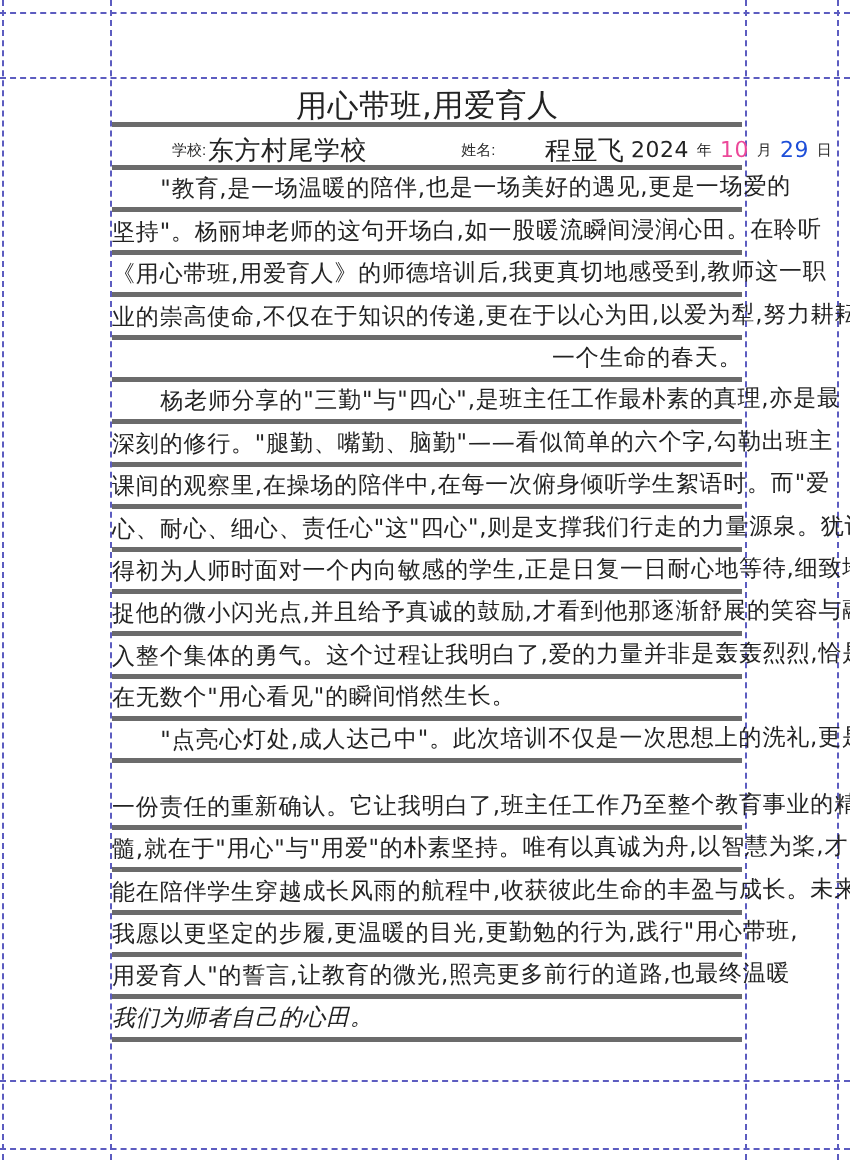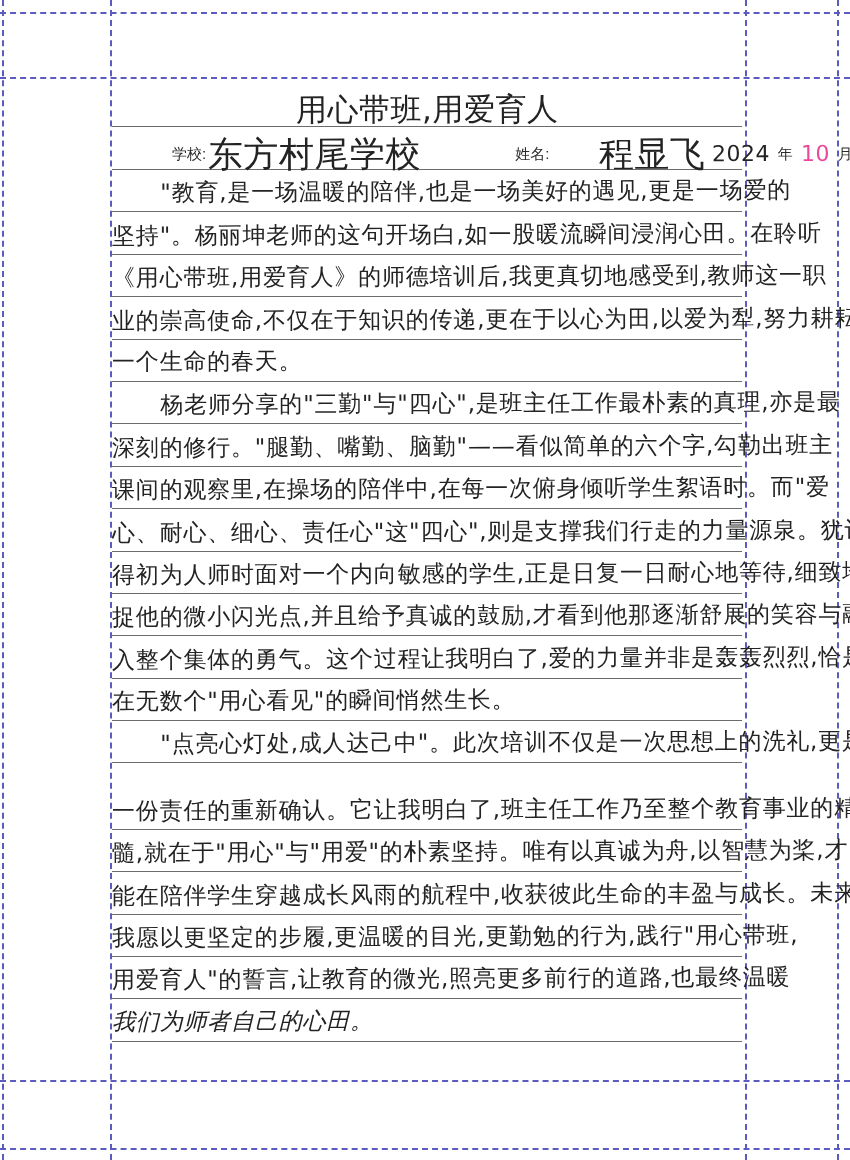--- a/index.html
+++ b/index.html
@@ -11,38 +11,38 @@
   .mark{position:absolute;pointer-events:none;}
   .mark.h{left:0;width:850px;height:0;border-top:2px dashed #5c5cc0;}
   .mark.v{top:0;height:1160px;width:0;border-left:2px dashed #5c5cc0;}
   
   #sheet{
     position:absolute;left:112px;top:71px;width:630px;
     color:#1f1f1f;
   }
   .row{
     position:relative;box-sizing:border-box;
-    border-bottom:1px solid #a21caf;
+    border-bottom:5px solid #a21caf;
     display:flex;align-items:flex-end;
     white-space:nowrap;
   }
   .hand{
     font-family:"DejaVu Sans",sans-serif;
     color:#232323;
     transform:rotate(-0.25deg);
     letter-spacing:0.5px;
   }
   #title-row{height:56px;justify-content:center;}
   #title-row .hand{font-size:31px;line-height:34px;font-weight:500;}
   #info-row{height:43px;align-items:flex-end;font-size:15px;}
   #info-row .printed{
     font-family:Liberation Sans, sans-serif;color:#2a2a2a;
     padding:0 2px 5px 2px;
   }
-  #info-row .hand{font-size:35px;line-height:30px;}
+  #info-row .hand{font-size:26px;line-height:30px;}
   #school-group{margin-left:58px;display:flex;align-items:flex-end;}
   #name-group{margin-left:92px;display:flex;align-items:flex-end;}
   #date-group{margin-left:auto;display:flex;align-items:flex-end;margin-right:2px;justify-content:center;}
   #date-group .hand{font-size:22px;line-height:26px;padding:0 6px 2px 6px;}
   .body-row{height:42.4px;overflow:visible;}
   .body-row .hand{
     font-size:23px;line-height:36px;letter-spacing:0.8px;
     padding-bottom:2px;
   }
   .body-row .hand.indent{text-indent:2.1em;}
@@ -90,21 +90,21 @@
       </div>
       <div class="row body-row" style="border-bottom-color: rgb(107, 107, 107);">
         <span class="hand" style="color: rgb(35, 35, 35);">坚持"。杨丽坤老师的这句开场白,如一股暖流瞬间浸润心田。在聆听</span>
       </div>
       <div class="row body-row" style="border-bottom-color: rgb(107, 107, 107);">
         <span class="hand" style="color: rgb(35, 35, 35);">《用心带班,用爱育人》的师德培训后,我更真切地感受到,教师这一职</span>
       </div>
       <div class="row body-row" style="border-bottom-color: rgb(107, 107, 107);">
         <span class="hand" style="color: rgb(35, 35, 35);">业的崇高使命,不仅在于知识的传递,更在于以心为田,以爱为犁,努力耕耘每</span>
       </div>
-      <div class="row body-row" style="border-bottom-color: rgb(107, 107, 107);">
+      <div class="row body-row" style="border-bottom-color: rgb(107, 107, 107); justify-content: flex-end;">
         <span class="hand" style="color: rgb(35, 35, 35);">一个生命的春天。</span>
       </div>
       <div class="row body-row" style="border-bottom-color: rgb(107, 107, 107);">
         <span class="hand indent" style="color: rgb(35, 35, 35);">杨老师分享的"三勤"与"四心",是班主任工作最朴素的真理,亦是最</span>
       </div>
       <div class="row body-row" style="border-bottom-color: rgb(107, 107, 107);">
         <span class="hand" style="color: rgb(35, 35, 35);">深刻的修行。"腿勤、嘴勤、脑勤"——看似简单的六个字,勾勒出班主</span>
       </div>
       <div class="row body-row" style="border-bottom-color: rgb(107, 107, 107);">
         <span class="hand" style="color: rgb(35, 35, 35);">课间的观察里,在操场的陪伴中,在每一次俯身倾听学生絮语时。而"爱</span>

